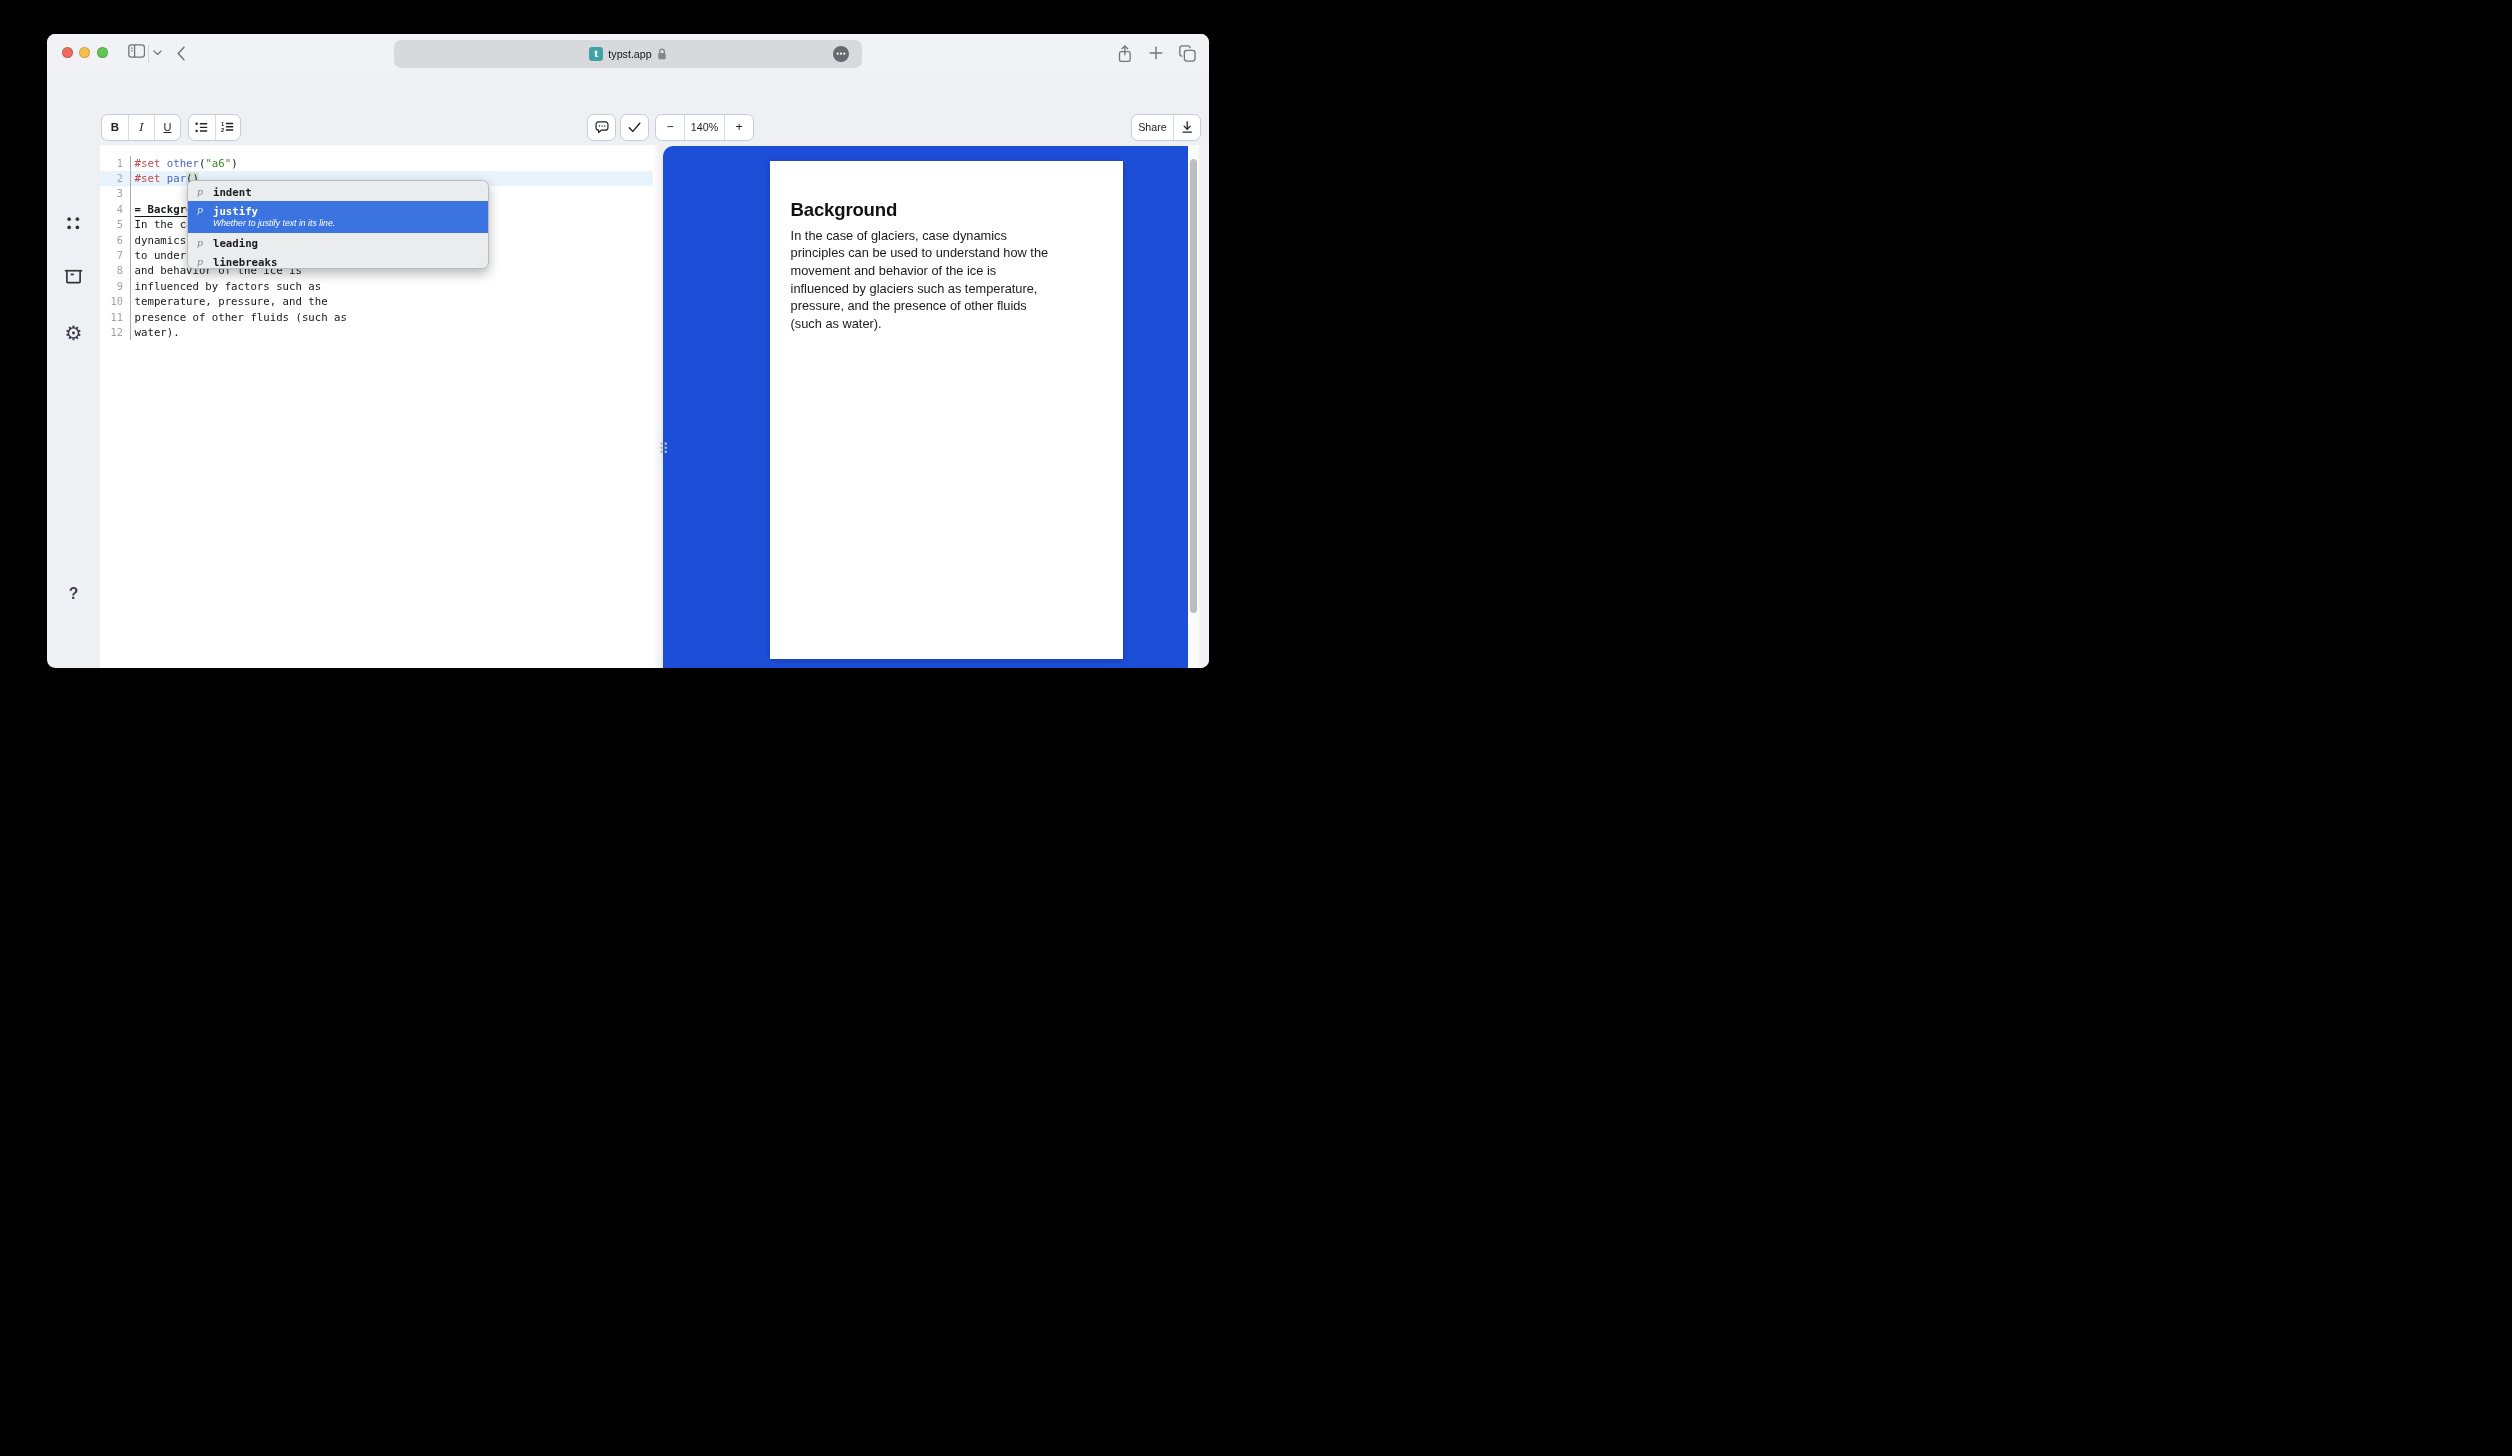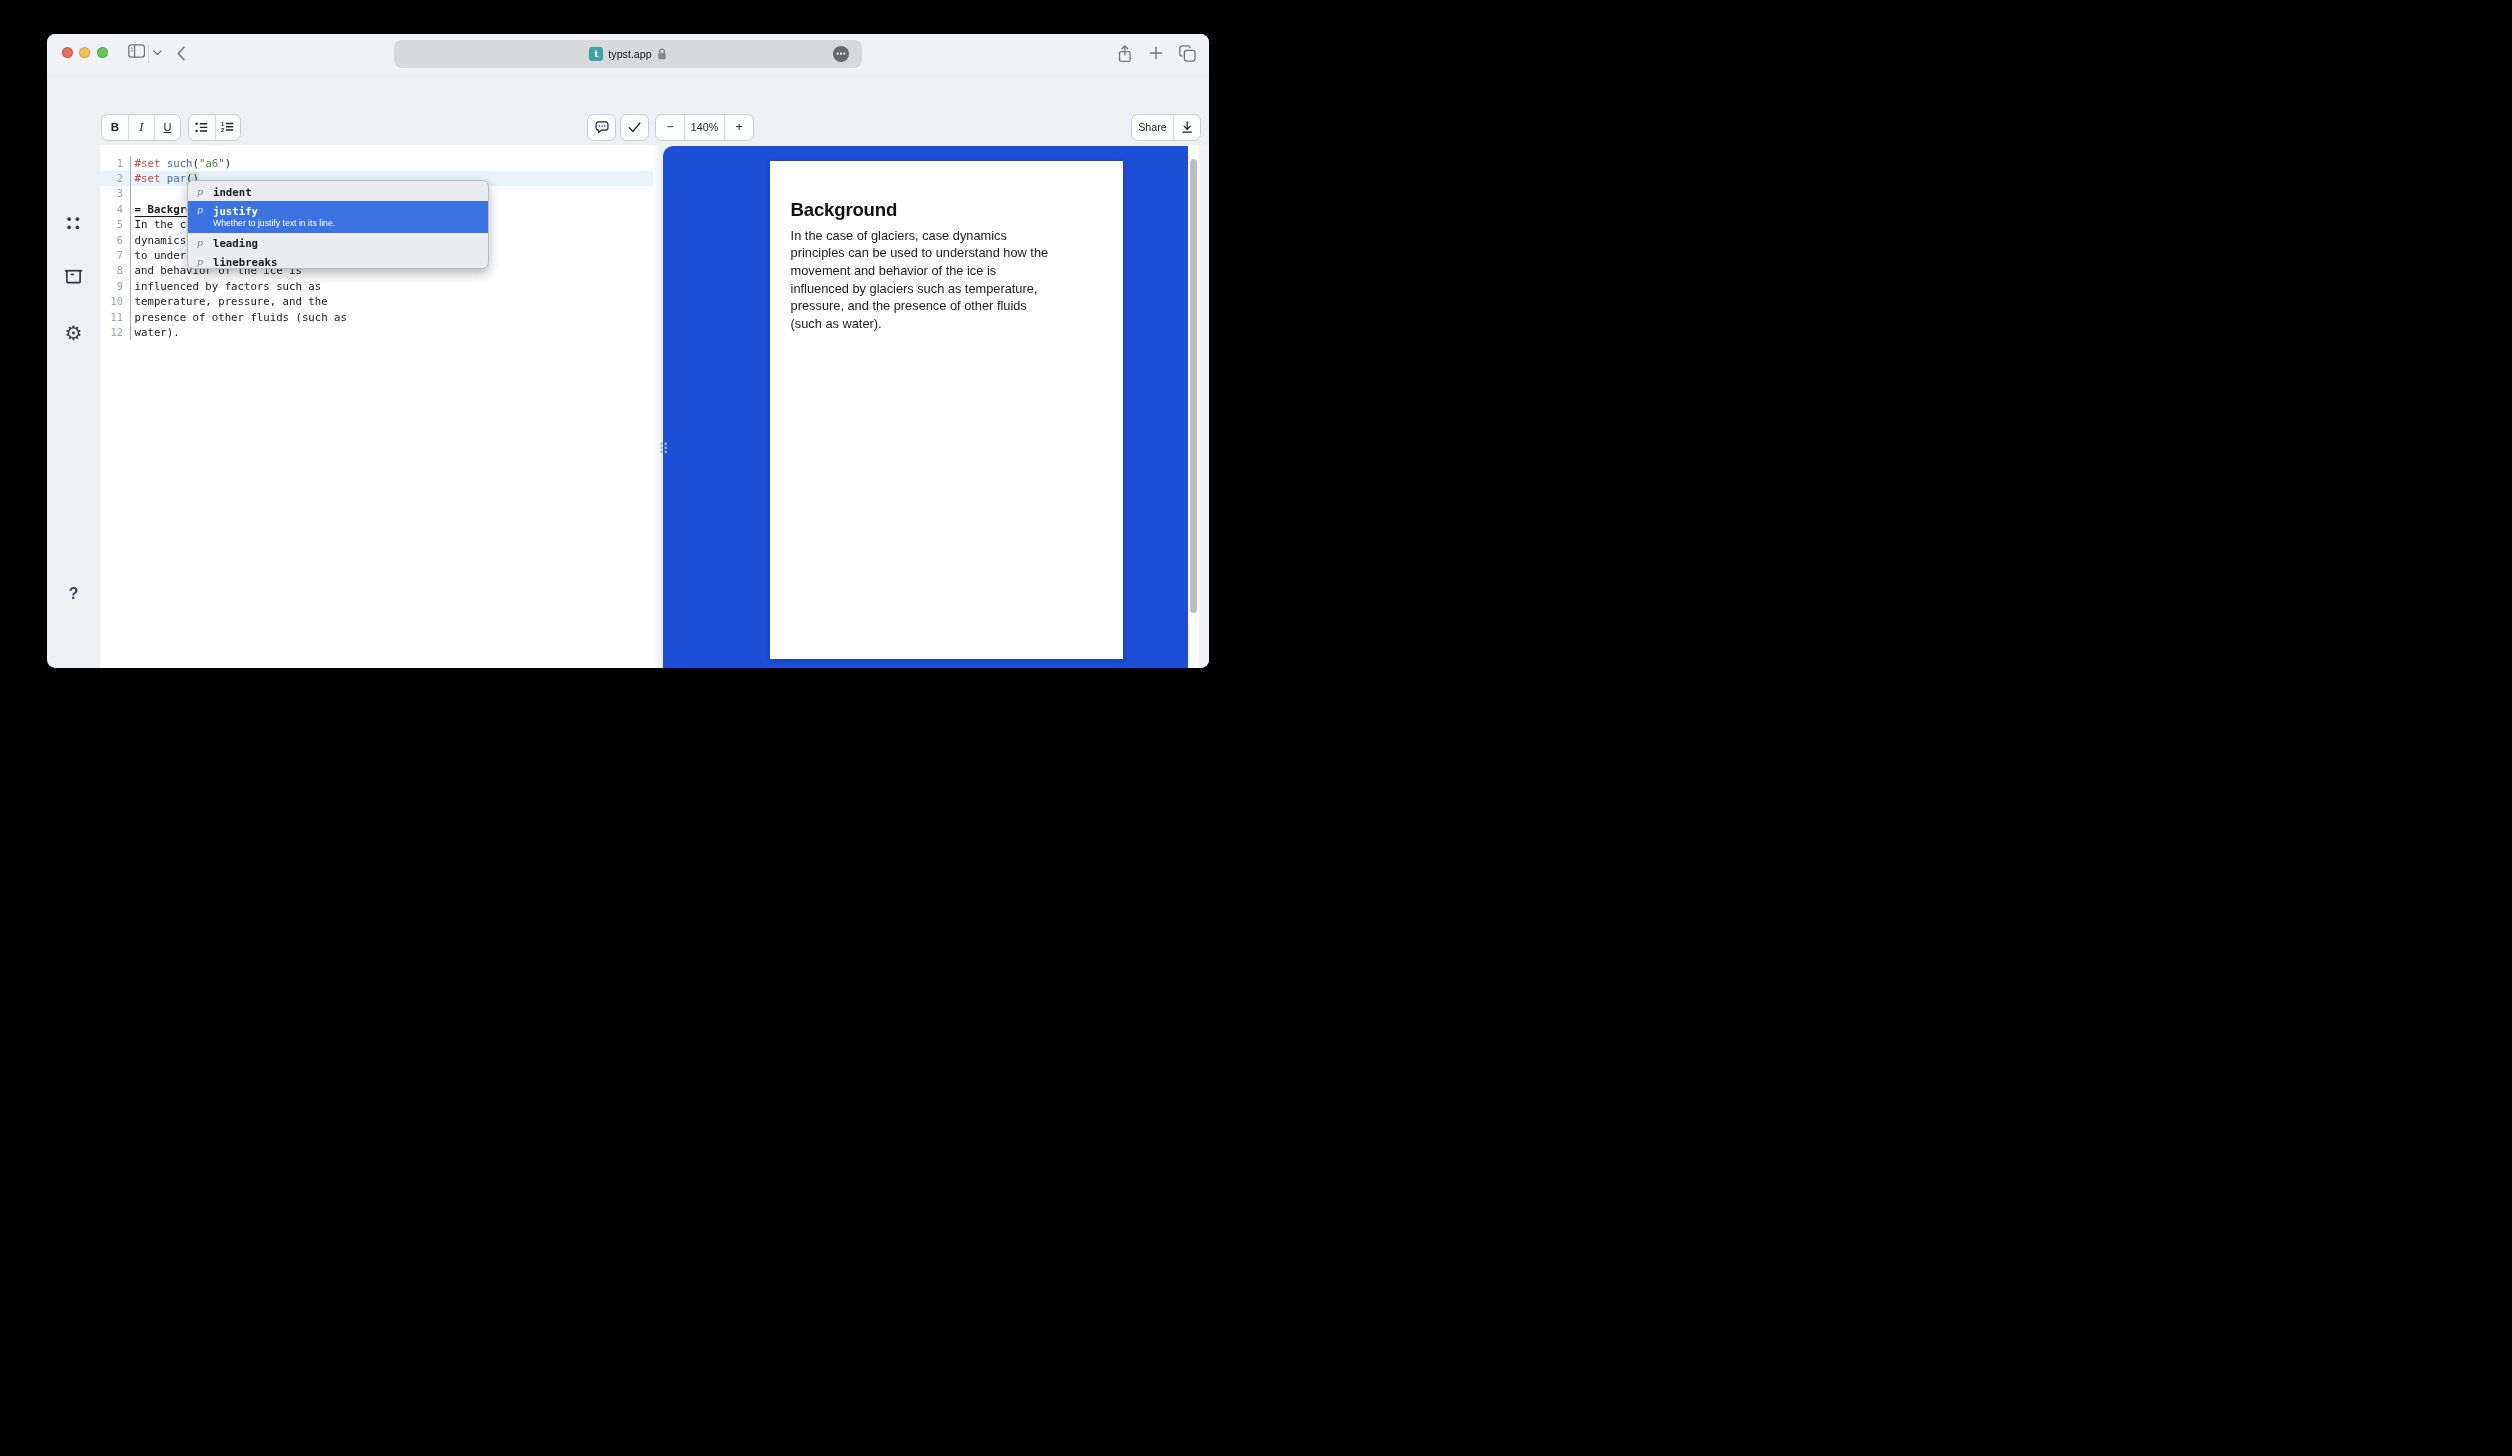--- a/index.html
+++ b/index.html
@@ -86,21 +86,21 @@
            border:0.8px solid #b9bbc4; border-radius:6.6px; box-shadow:0 4.1px 11.5px rgba(0,0,0,.28);
            z-index:10; overflow:hidden; padding-top:0.8px; }
   .pop-item { position:relative; padding-left:25px; }
   .pop-item.plain { height:19px; line-height:19px; }
   .pop-item.selected { height:32px; background:#3b74e0; padding-top:2.5px; }
   .pop-prefix { position:absolute; left:9px; top:0; font-family:"DejaVu Serif", serif; font-style:italic;
                 font-size:9.5px; color:#83848c; line-height:19px; }
   .pop-item.selected .pop-prefix { color:rgba(255,255,255,.8); line-height:18px; }
   .pop-name { font-family:"DejaVu Sans Mono", monospace; font-size:10.7px; font-weight:600; color:#1a1b1e; }
   .pop-item.selected .pop-name { color:#fff; }
-  .pop-desc { font-size:8.7px; color:#fff; line-height:11.5px; }
+  .pop-desc { font-size:8.7px; color:#fff; line-height:11.5px;font-style:italic; }
 
   .splitter { position:absolute; left:606px; top:111px; width:10px; height:523px;
               background:linear-gradient(to right,#ffffff,#e9eaee); }
   .split-dots { position:absolute; left:613px; top:408px; z-index:5; }
 
   .preview-region { position:absolute; left:616px; top:111px; width:546px; height:523px; background:#f1f2f5; }
   .preview-pane { position:absolute; left:0; top:0.8px; width:525px; height:522px; background:#1d4ed8;
                   border-top-left-radius:10px; }
   .scroll-track { position:absolute; right:10px; top:0; width:11.5px; height:523px; background:#fbfbfc; }
   .scroll-thumb { position:absolute; left:2.1px; top:14px; width:7.4px; height:454px; background:#bcbdc0; border-radius:4.1px; }
@@ -278,21 +278,21 @@
           <div class="ln-num">5</div>
           <div class="ln-num">6</div>
           <div class="ln-num">7</div>
           <div class="ln-num">8</div>
           <div class="ln-num">9</div>
           <div class="ln-num">10</div>
           <div class="ln-num">11</div>
           <div class="ln-num">12</div>
         </div>
       <div class="code-col">
-          <div class="code-row"><span class="tk-kw">#set</span><span class="tk-pl"> </span><span class="tk-fn">such</span><span class="tk-pl">(</span><span class="tk-st">"a6"</span><span class="tk-pl">)</span></div>
+          <div class="code-row"><span class="tk-kw">#set</span><span class="tk-pl"> </span><span class="tk-fn">other</span><span class="tk-pl">(</span><span class="tk-st">"a6"</span><span class="tk-pl">)</span></div>
           <div class="code-row active"><span class="tk-kw">#set</span><span class="tk-pl"> </span><span class="tk-fn">par</span><span class="tk-hl">()</span></div>
           <div class="code-row"></div>
           <div class="code-row"><span class="tk-hd">= Background</span></div>
           <div class="code-row"><span class="tk-pl">In the case of glaciers, fluid</span></div>
           <div class="code-row"><span class="tk-pl">dynamics principles can be used</span></div>
           <div class="code-row"><span class="tk-pl">to understand how the movement</span></div>
           <div class="code-row"><span class="tk-pl">and behavior of the ice is</span></div>
           <div class="code-row"><span class="tk-pl">influenced by factors such as</span></div>
           <div class="code-row"><span class="tk-pl">temperature, pressure, and the</span></div>
           <div class="code-row"><span class="tk-pl">presence of other fluids (such as</span></div>

